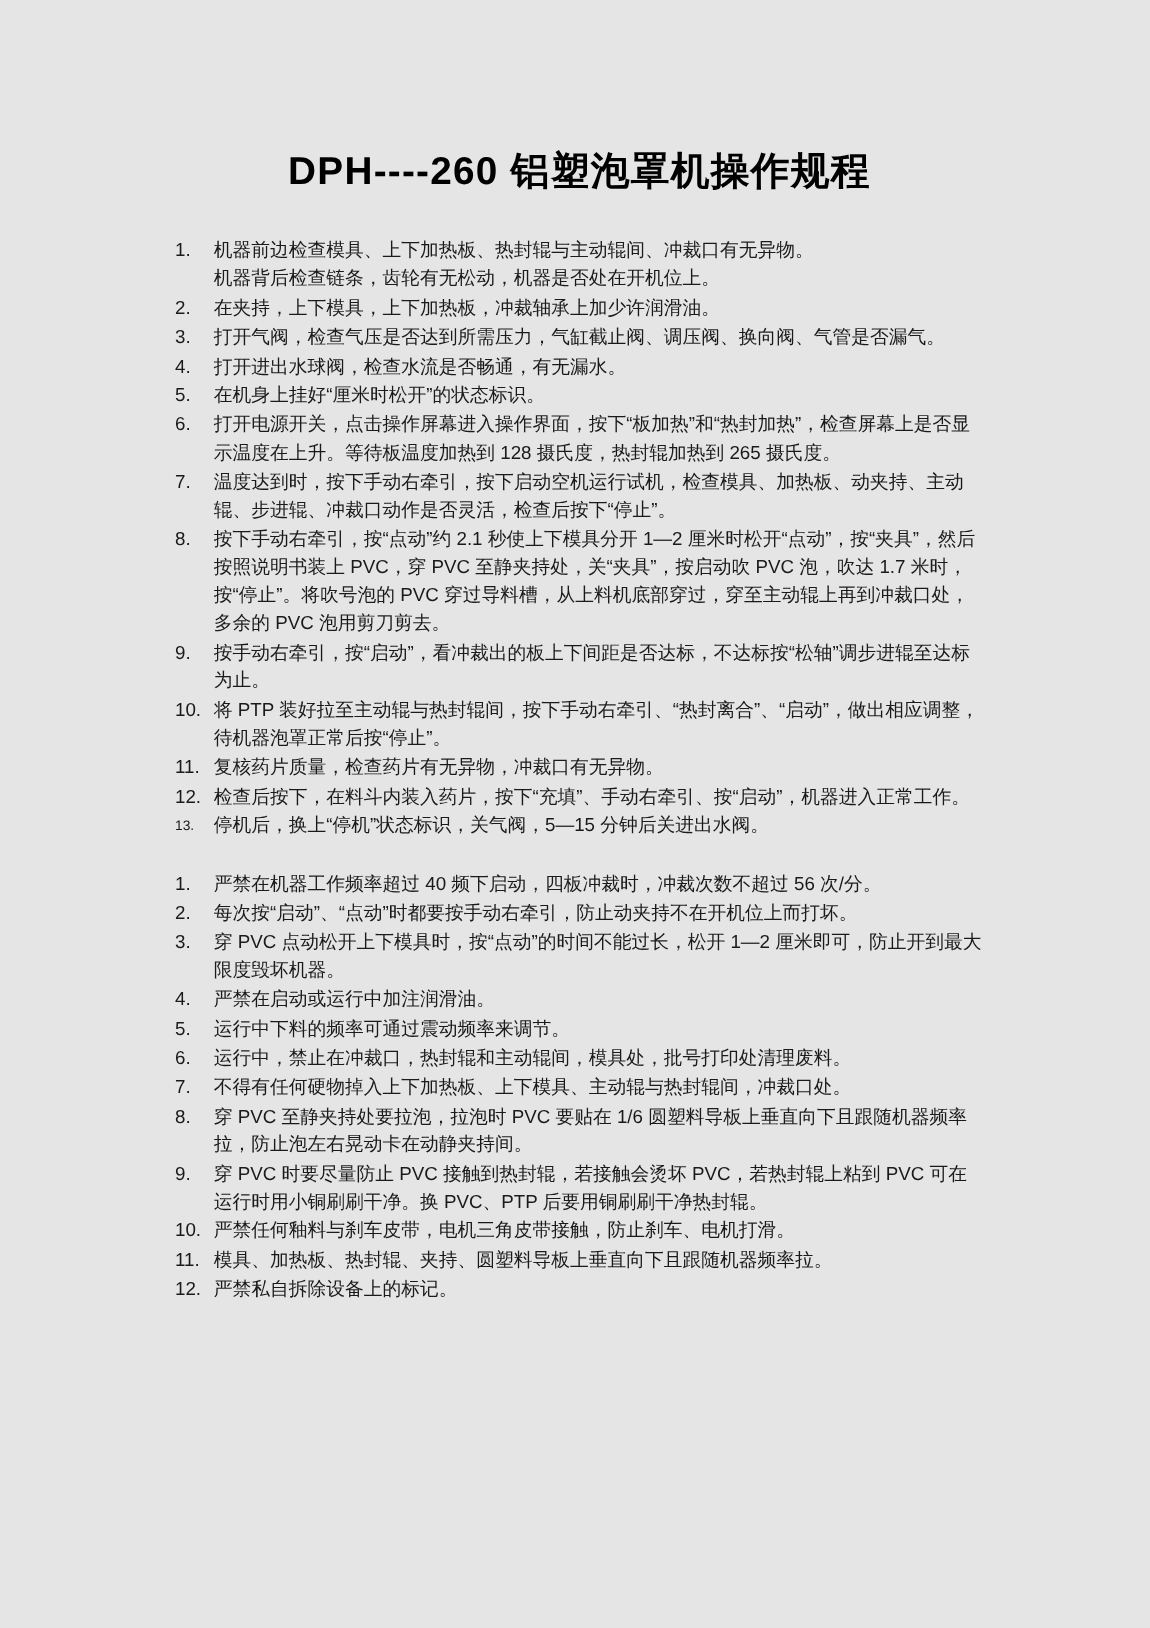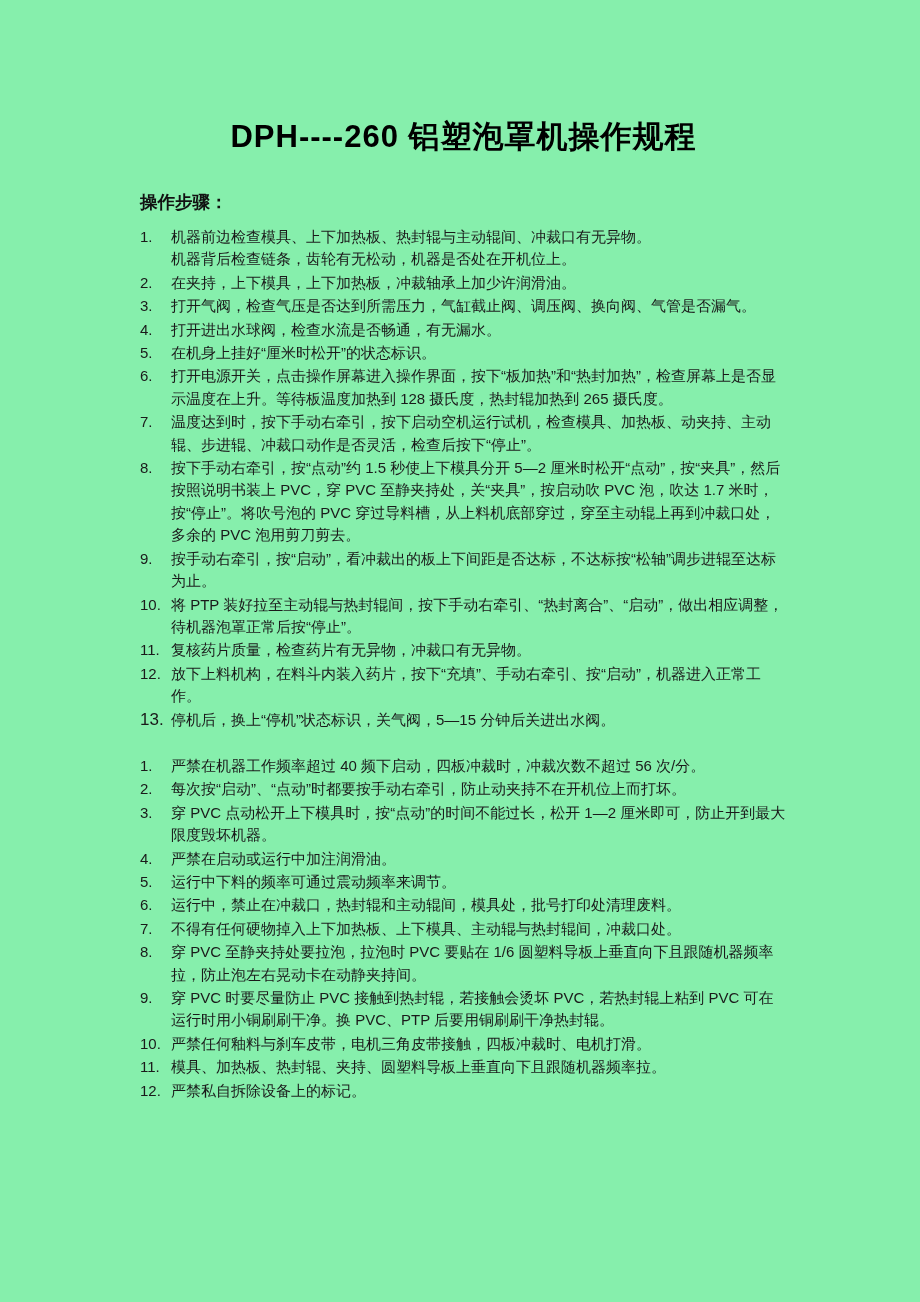--- a/index.html
+++ b/index.html
@@ -3,21 +3,21 @@
 <meta charset="utf-8">
 <style>
   html, body {
     margin: 0;
     padding: 0;
     background: #ffffff;
   }
   .page {
     width: 920px;
     min-height: 1302px;
-    background: #86efac;
+    background: #e5e5e5;
     box-sizing: border-box;
     padding: 116px 133px 60px 140px;
     color: #171717;
     font-family: "Liberation Sans", "DejaVu Sans", sans-serif;
   }
   .title {
     margin: 0 0 32px 0;
     text-align: center;
     font-size: 31px;
     font-weight: 700;
@@ -46,32 +46,31 @@
   }
   .num {
     flex: 0 0 31px;
   }
   .text {
     flex: 1;
     white-space: pre-line;
   }
   
   .section-0 .item:nth-child(13) .num {
-    font-size: 17px;
+    font-size: 11px;
     font-weight: 500;
   }
 </style>
 </head>
 <body>
 
 <div class="page">
   <h1 class="title">DPH----260 铝塑泡罩机操作规程</h1>
   <div id="sections">
       <section class="section section-0">
-        <h2 class="heading">操作步骤：</h2>
         <div class="list">
           <div class="item">
             <span class="num">1.</span>
             <span class="text">机器前边检查模具、上下加热板、热封辊与主动辊间、冲裁口有无异物。
 机器背后检查链条，齿轮有无松动，机器是否处在开机位上。</span>
           </div>
           <div class="item">
             <span class="num">2.</span>
             <span class="text">在夹持，上下模具，上下加热板，冲裁轴承上加少许润滑油。</span>
           </div>
@@ -90,37 +89,37 @@
           <div class="item">
             <span class="num">6.</span>
             <span class="text">打开电源开关，点击操作屏幕进入操作界面，按下“板加热”和“热封加热”，检查屏幕上是否显示温度在上升。等待板温度加热到 128 摄氏度，热封辊加热到 265 摄氏度。</span>
           </div>
           <div class="item">
             <span class="num">7.</span>
             <span class="text">温度达到时，按下手动右牵引，按下启动空机运行试机，检查模具、加热板、动夹持、主动辊、步进辊、冲裁口动作是否灵活，检查后按下“停止”。</span>
           </div>
           <div class="item">
             <span class="num">8.</span>
-            <span class="text">按下手动右牵引，按“点动”约 1.5 秒使上下模具分开 5—2 厘米时松开“点动”，按“夹具”，然后按照说明书装上 PVC，穿 PVC 至静夹持处，关“夹具”，按启动吹 PVC 泡，吹达 1.7 米时，按“停止”。将吹号泡的 PVC 穿过导料槽，从上料机底部穿过，穿至主动辊上再到冲裁口处，多余的 PVC 泡用剪刀剪去。</span>
+            <span class="text">按下手动右牵引，按“点动”约 2.1 秒使上下模具分开 1—2 厘米时松开“点动”，按“夹具”，然后按照说明书装上 PVC，穿 PVC 至静夹持处，关“夹具”，按启动吹 PVC 泡，吹达 1.7 米时，按“停止”。将吹号泡的 PVC 穿过导料槽，从上料机底部穿过，穿至主动辊上再到冲裁口处，多余的 PVC 泡用剪刀剪去。</span>
           </div>
           <div class="item">
             <span class="num">9.</span>
             <span class="text">按手动右牵引，按“启动”，看冲裁出的板上下间距是否达标，不达标按“松轴”调步进辊至达标为止。</span>
           </div>
           <div class="item">
             <span class="num">10.</span>
             <span class="text">将 PTP 装好拉至主动辊与热封辊间，按下手动右牵引、“热封离合”、“启动”，做出相应调整，待机器泡罩正常后按“停止”。</span>
           </div>
           <div class="item">
             <span class="num">11.</span>
             <span class="text">复核药片质量，检查药片有无异物，冲裁口有无异物。</span>
           </div>
           <div class="item">
             <span class="num">12.</span>
-            <span class="text">放下上料机构，在料斗内装入药片，按下“充填”、手动右牵引、按“启动”，机器进入正常工作。</span>
+            <span class="text">检查后按下，在料斗内装入药片，按下“充填”、手动右牵引、按“启动”，机器进入正常工作。</span>
           </div>
           <div class="item">
             <span class="num">13.</span>
             <span class="text">停机后，换上“停机”状态标识，关气阀，5—15 分钟后关进出水阀。</span>
           </div>
         </div>
       </section>
       <section class="section section-1">
         <div class="list">
           <div class="item">
@@ -154,21 +153,21 @@
           <div class="item">
             <span class="num">8.</span>
             <span class="text">穿 PVC 至静夹持处要拉泡，拉泡时 PVC 要贴在 1/6 圆塑料导板上垂直向下且跟随机器频率拉，防止泡左右晃动卡在动静夹持间。</span>
           </div>
           <div class="item">
             <span class="num">9.</span>
             <span class="text">穿 PVC 时要尽量防止 PVC 接触到热封辊，若接触会烫坏 PVC，若热封辊上粘到 PVC 可在运行时用小铜刷刷干净。换 PVC、PTP 后要用铜刷刷干净热封辊。</span>
           </div>
           <div class="item">
             <span class="num">10.</span>
-            <span class="text">严禁任何釉料与刹车皮带，电机三角皮带接触，四板冲裁时、电机打滑。</span>
+            <span class="text">严禁任何釉料与刹车皮带，电机三角皮带接触，防止刹车、电机打滑。</span>
           </div>
           <div class="item">
             <span class="num">11.</span>
             <span class="text">模具、加热板、热封辊、夹持、圆塑料导板上垂直向下且跟随机器频率拉。</span>
           </div>
           <div class="item">
             <span class="num">12.</span>
             <span class="text">严禁私自拆除设备上的标记。</span>
           </div>
         </div>

